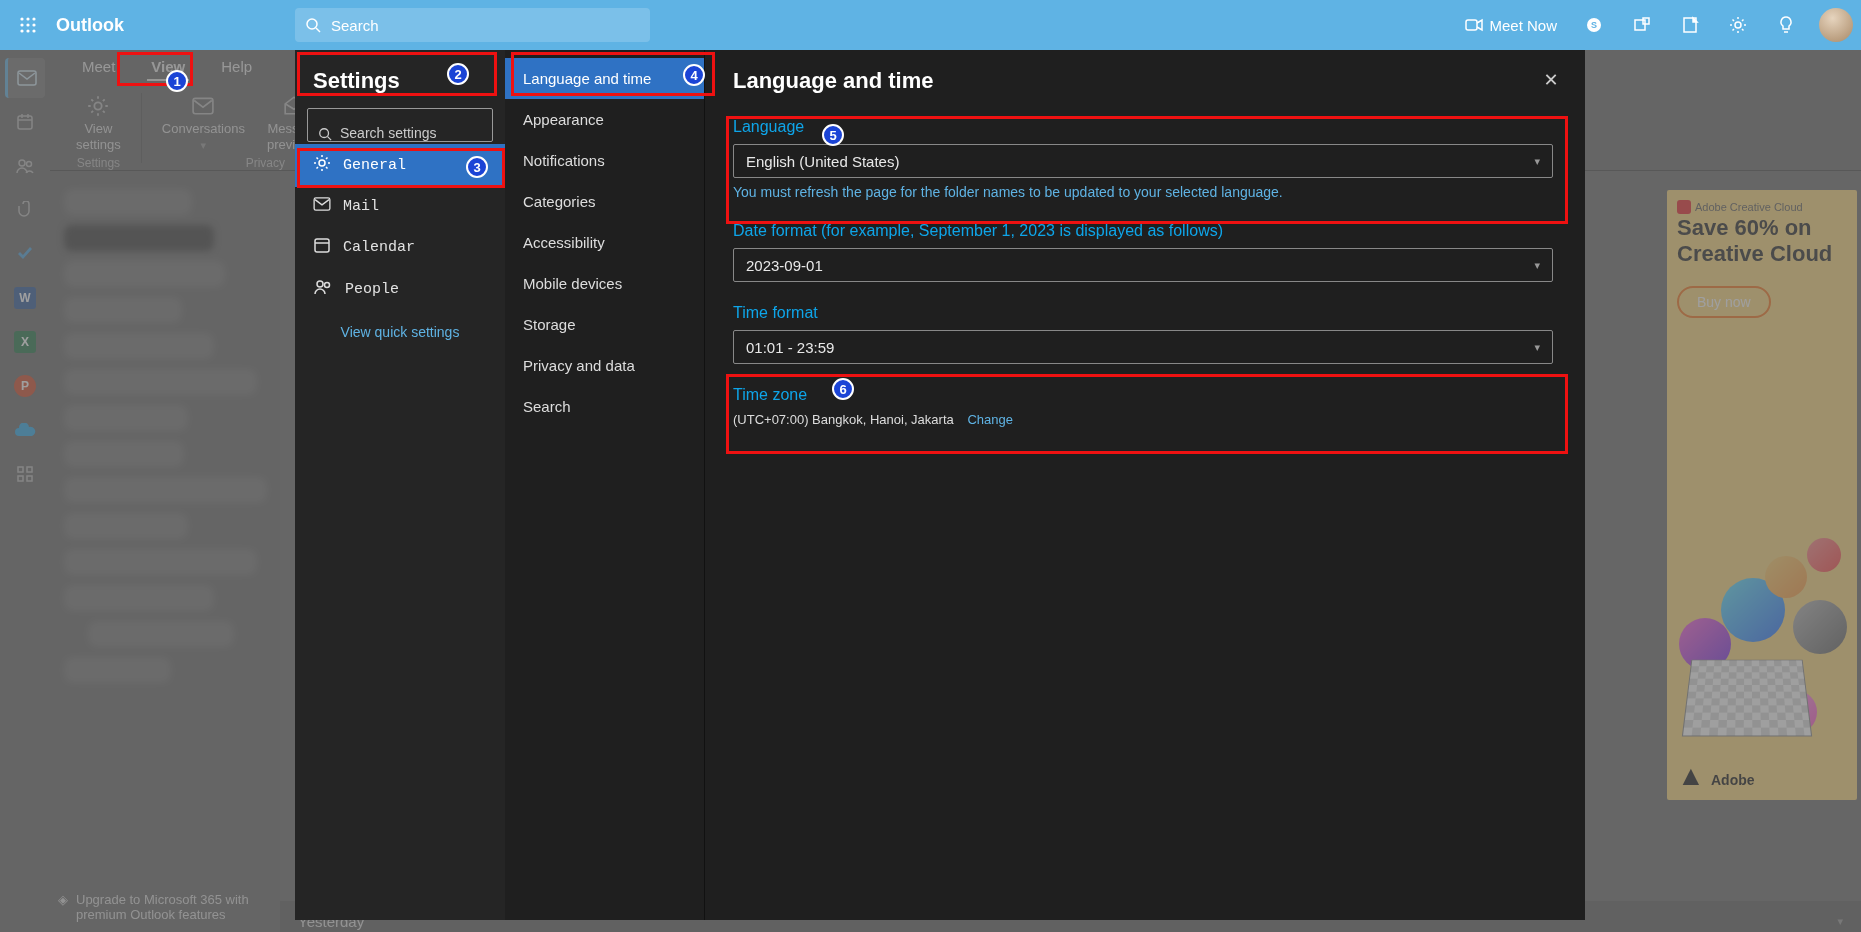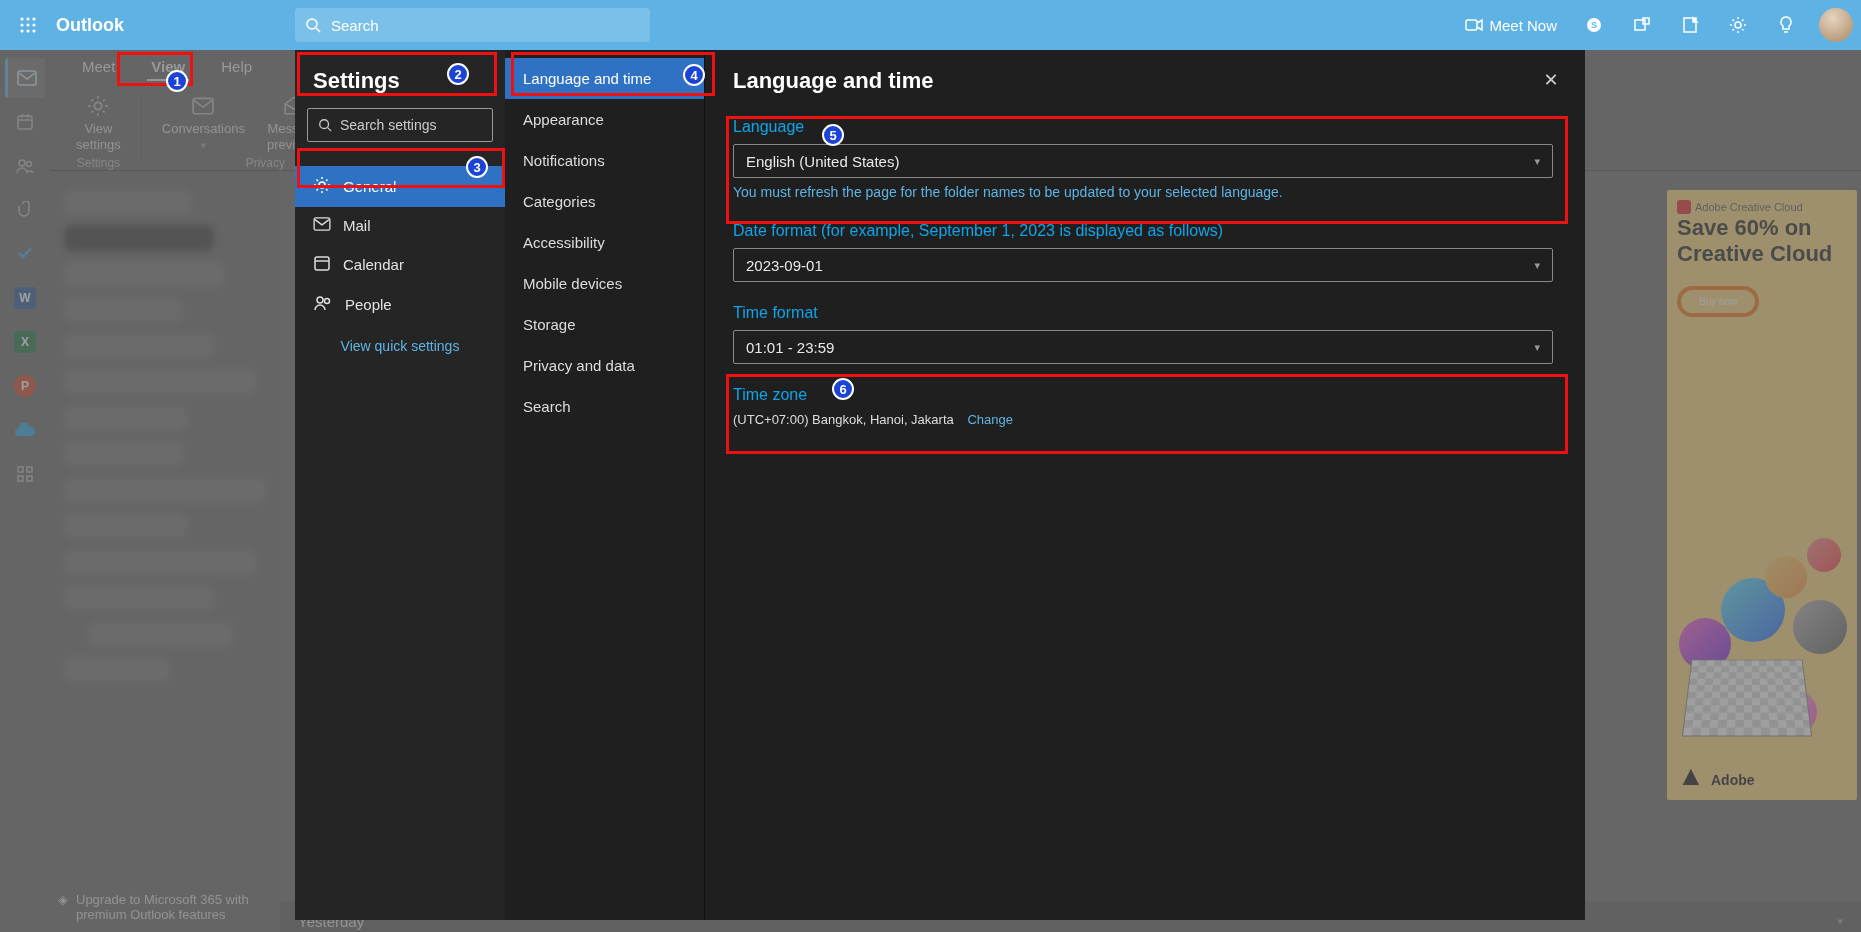--- a/index.html
+++ b/index.html
@@ -46,35 +46,35 @@
     .folderpanel { width: 230px; background: #666; padding: 8px; }
     .blurrow { height: 26px; background: rgba(255,255,255,0.12); border-radius: 8px; margin: 10px 6px; filter: blur(4px); }
     .blurrow.sel { background: #3c3c3c; filter: blur(3px); }
     .msglist { flex: 1; background: #6b6b6b; }
     .upgrade { position: absolute; bottom: 10px; left: 58px; width: 220px; font-size: 13px; color: #ddd; display: flex; gap: 8px; }
     
     
     .adpanel { position: absolute; right: 4px; top: 190px; width: 190px; height: 610px; background: #fcd77a; border-radius: 2px; z-index: 5; padding: 10px; }
     .adpanel .adtitle { color: #5b5b5b; font-size: 11px; display:flex; align-items:center; gap:4px; }
     .adpanel .adhead { font-size: 22px; font-weight: 700; color: #222; margin-top: 1px; line-height: 1.2; }
-    .adpanel .buybtn { margin-top: 18px; border: 4px solid #f97316; border-radius: 20px; padding: 6px 18px; display: inline-block; font-size: 10px; }
+    .adpanel .buybtn { margin-top: 18px; border: 2px solid #f97316; border-radius: 20px; padding: 6px 18px; display: inline-block; font-size: 14px; }
     .adpanel .balloons { position: absolute; bottom: 40px; left: 6px; right: 6px; height: 230px; }
     .balloon { position: absolute; border-radius: 50%; }
     .adlogo { position: absolute; bottom: 8px; left: 10px; font-size: 28px; font-weight:700; color:#111;}
     .adlogotxt { position:absolute; bottom: 12px; left: 44px; font-size:14px; font-weight:700; color:#111;}
     
     
     .dim { position: absolute; inset: 50px 0 0 0; background: rgba(100,100,100,0.62); z-index: 8; }
     
     
     .modal { position: absolute; top: 50px; left: 295px; width: 1290px; height: 870px; background: #1f1f1f; z-index: 10; display: flex; }
     .s-col1 { width: 210px; background: #252525; display: flex; flex-direction: column; }
     .s-col1 h2 { font-size: 22px; font-weight: 600; padding: 18px 18px 14px; }
-    .s-col1 .ssearch { margin: 0 12px 24px; height: 34px; border: 1px solid #999; border-radius: 2px; display: flex; align-items: center; padding: 0 10px; gap: 8px; color: #ccc; font-size: 14px; }
-    .s-col1 .nav { display: flex; flex-direction: column; }
+    .s-col1 .ssearch { margin: 0 12px 2px; height: 34px; border: 1px solid #999; border-radius: 2px; display: flex; align-items: flex-end; padding: 0 10px; gap: 8px; color: #ccc; font-size: 14px; }
+    .s-col1 .nav { display: flex; flex-direction: column; font-family: Liberation Mono, monospace; }
     .s-col1 .navitem { display: flex; align-items: center; gap: 12px; padding: 10px 18px; font-size: 15px; color: #e2e2e2; cursor: pointer; }
     .s-col1 .navitem.active { background: #2f72c4; color: #fff; }
     .s-col1 .quick { color: #5fb3e4; font-size: 14px; text-align: center; padding: 14px; cursor: pointer; }
     
     .s-col2 { width: 200px; background: #1f1f1f; padding-top: 8px; border-right: 1px solid #111; }
     .s-col2 .subitem { padding: 12px 18px; font-size: 15px; color: #ddd; cursor: pointer; }
     .s-col2 .subitem.active { background: #2f72c4; color: #fff; }
     
     .s-col3 { flex: 1; padding: 18px 28px; position: relative; }
     .s-col3 h1 { font-size: 22px; font-weight: 600; margin-bottom: 24px; }

